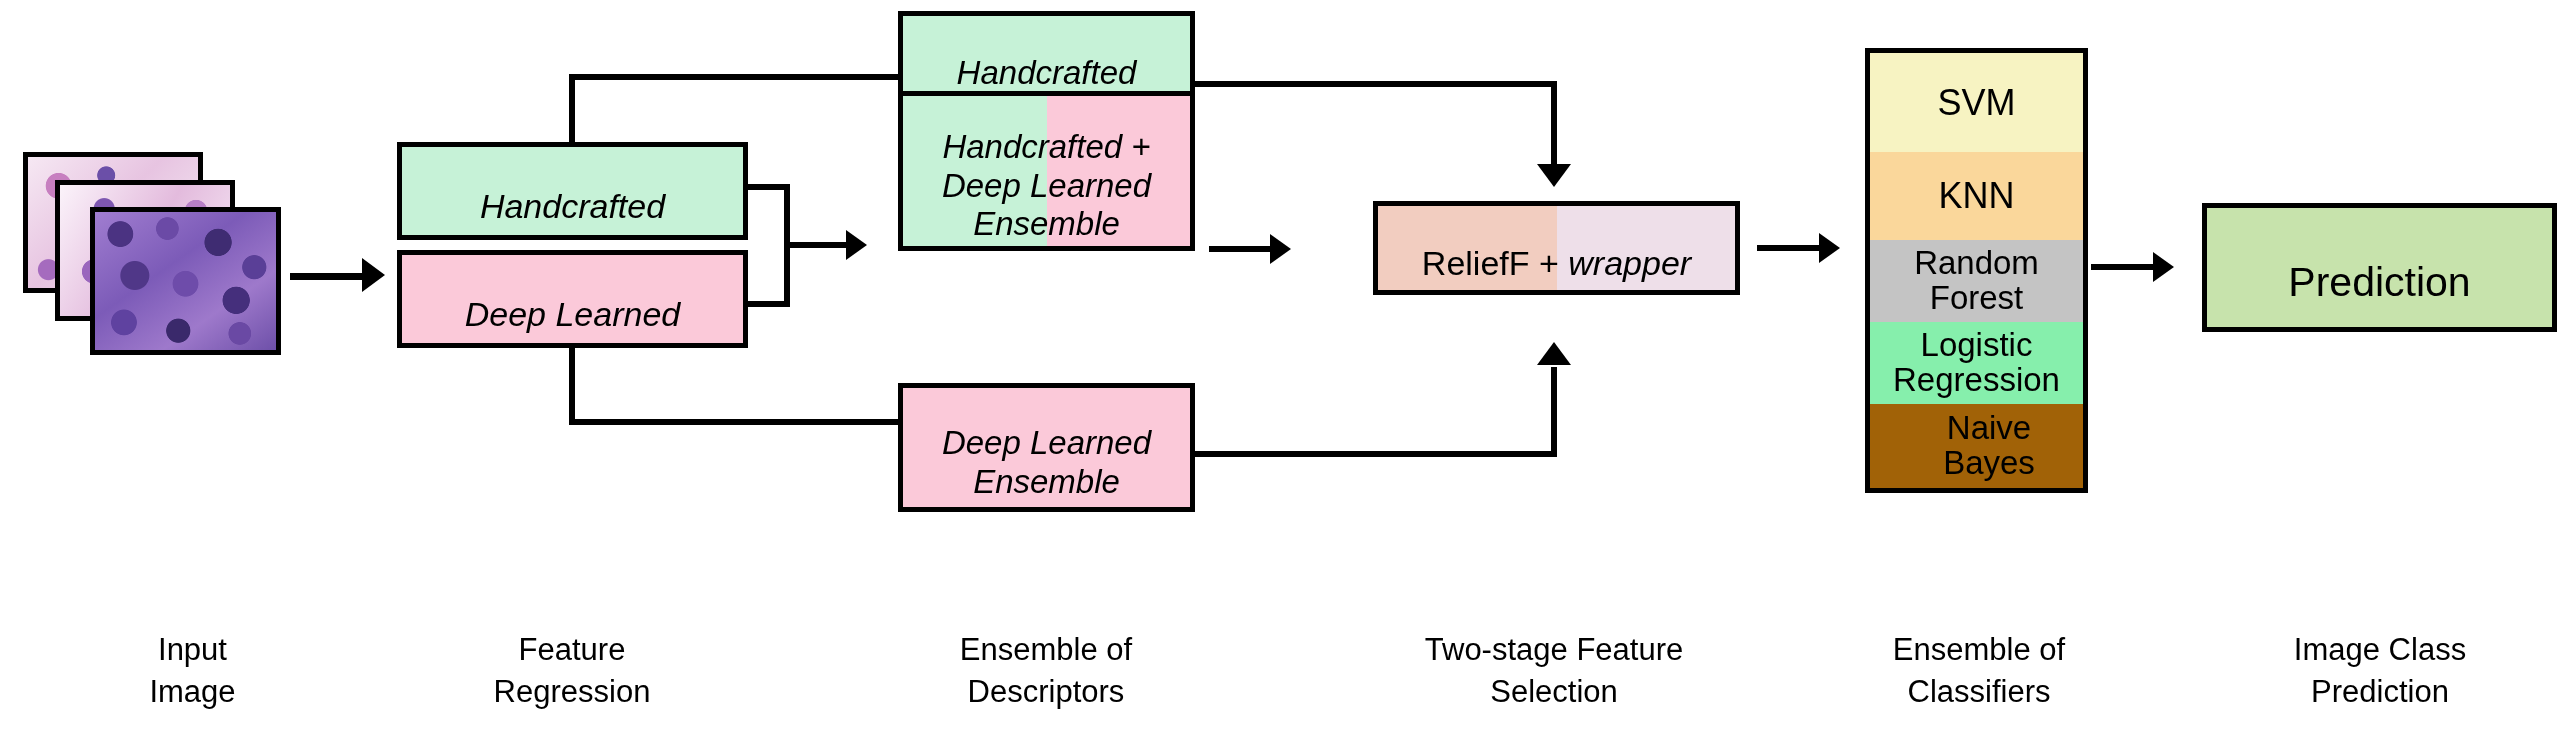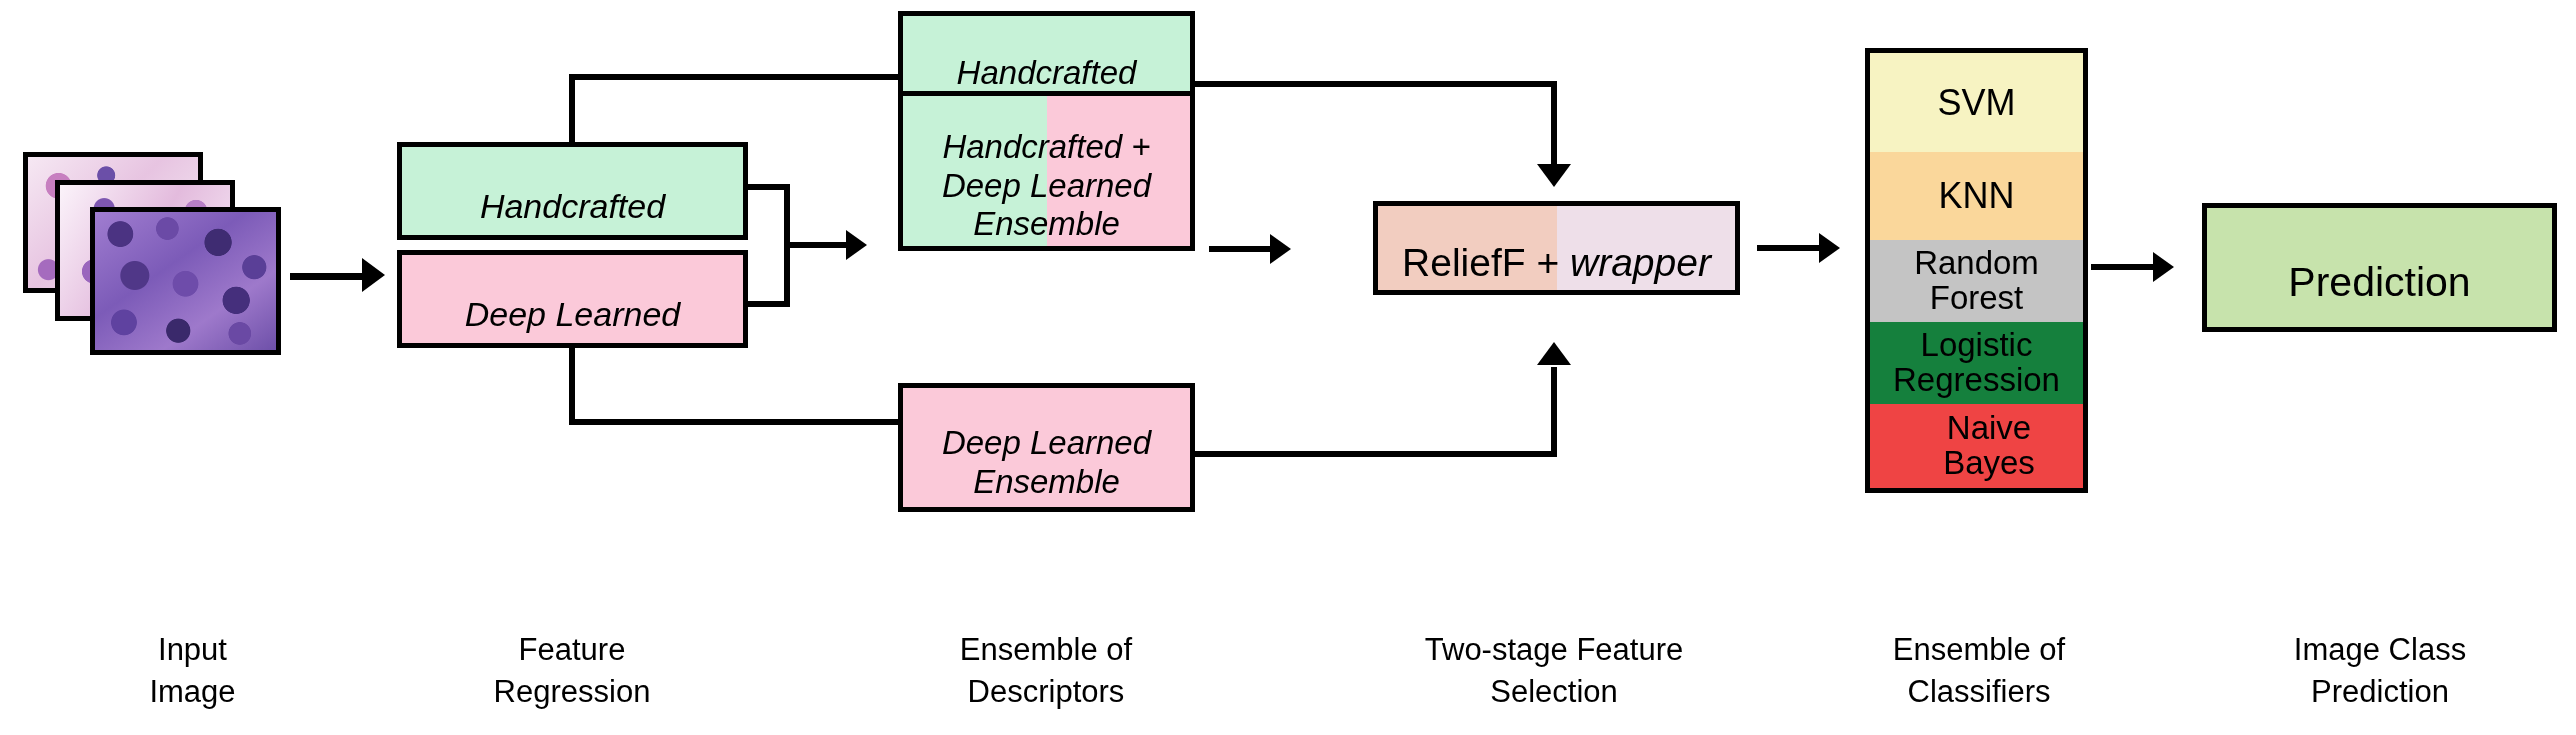--- a/index.html
+++ b/index.html
@@ -196,21 +196,21 @@
   <div class="arrowhead" style="left:1537px; top:164px; width:0; height:0;
               border-left:17px solid transparent; border-right:17px solid transparent;
               border-top:23.4px solid #000000;"></div>
 
   <div class="ln" style="left:1195px; top:451px; width:362px; height:6.2px;"></div>
   <div class="ln" style="left:1551px; top:367px; width:6.2px; height:90px;"></div>
   <div class="arrowhead" style="left:1537px; top:342px; width:0; height:0;
               border-left:17px solid transparent; border-right:17px solid transparent;
               border-bottom:23.4px solid #000000;"></div>
 
-  <div class="box" style="left:1373px; top:201px; width:367px; height:94px; background:#c4b5fd; font-size:39px;">
+  <div class="box" style="left:1373px; top:201px; width:367px; height:94px; background:#c4b5fd; font-size:34px;">
     <div class="split-half" style="left:0; width:50%; background:#F2CDC0;"></div>
     <div class="split-half" style="right:0; width:50%; background:#EEDFE9;"></div>
     <span class="box-label">
       <span>ReliefF + </span><span style="font-style:italic;">wrapper</span>
     </span>
   </div>
 
   <div class="ln" style="left:1757px; top:245px; width:69px; height:6.2px;"></div>
   <div class="arrowhead" style="left:1819px; top:233px; width:0; height:0;
               border-top:15px solid transparent; border-bottom:15px solid transparent;
@@ -222,27 +222,27 @@
     </div>
     <div class="clf-row" style="flex:0 0 88px; background:#FAD79B; font-size:36px;">
       <span>KNN</span>
     </div>
     <div class="clf-row" style="flex:0 0 82px; background:#C4C4C4; font-size:33px; line-height:1.05;">
       <span>
         <span>Random</span><br>
         <span>Forest</span>
       </span>
     </div>
-    <div class="clf-row" style="flex:0 0 82px; background:#15803d; font-size:33px; line-height:1.05;">
+    <div class="clf-row" style="flex:0 0 82px; background:#86efac; font-size:33px; line-height:1.05;">
       <span>
         <span>Logistic</span><br>
         <span>Regression</span>
       </span>
     </div>
-    <div class="clf-row" style="flex:1 1 auto; background:#ef4444; font-size:33px; line-height:1.05;padding-left:25px;">
+    <div class="clf-row" style="flex:1 1 auto; background:#a16207; font-size:33px; line-height:1.05;padding-left:25px;">
       <span>
         <span>Naive</span><br>
         <span>Bayes</span>
       </span>
     </div>
   </div>
 
   <div class="ln" style="left:2091px; top:264px; width:69px; height:6.2px;"></div>
   <div class="arrowhead" style="left:2153px; top:252px; width:0; height:0;
               border-top:15px solid transparent; border-bottom:15px solid transparent;

